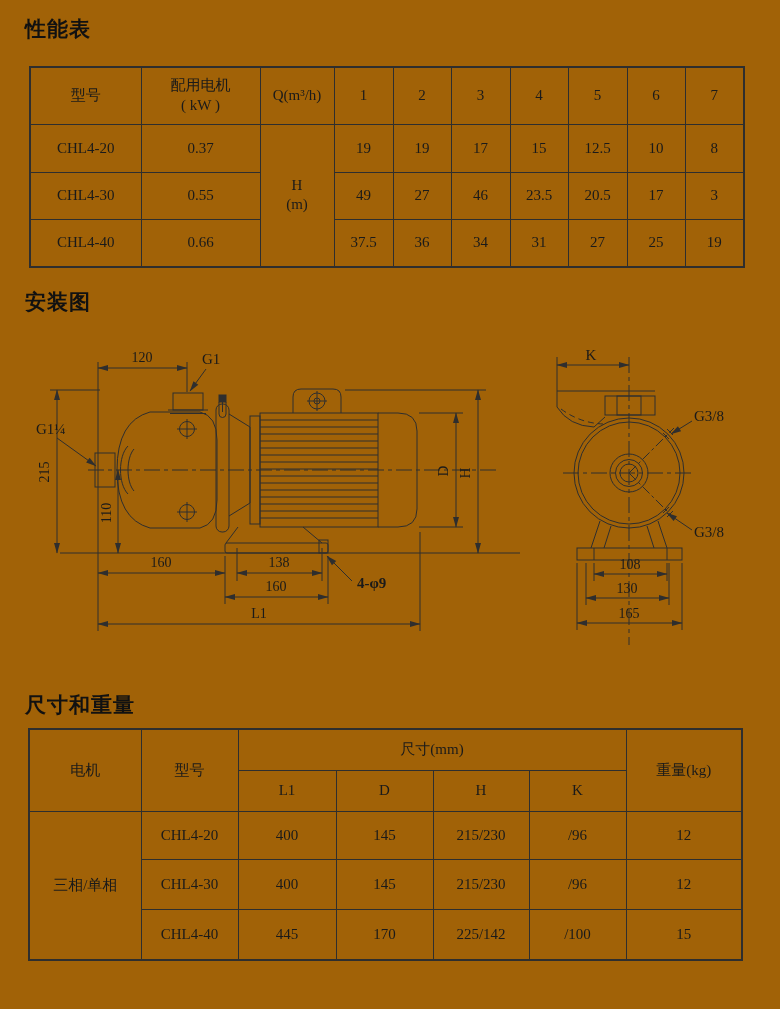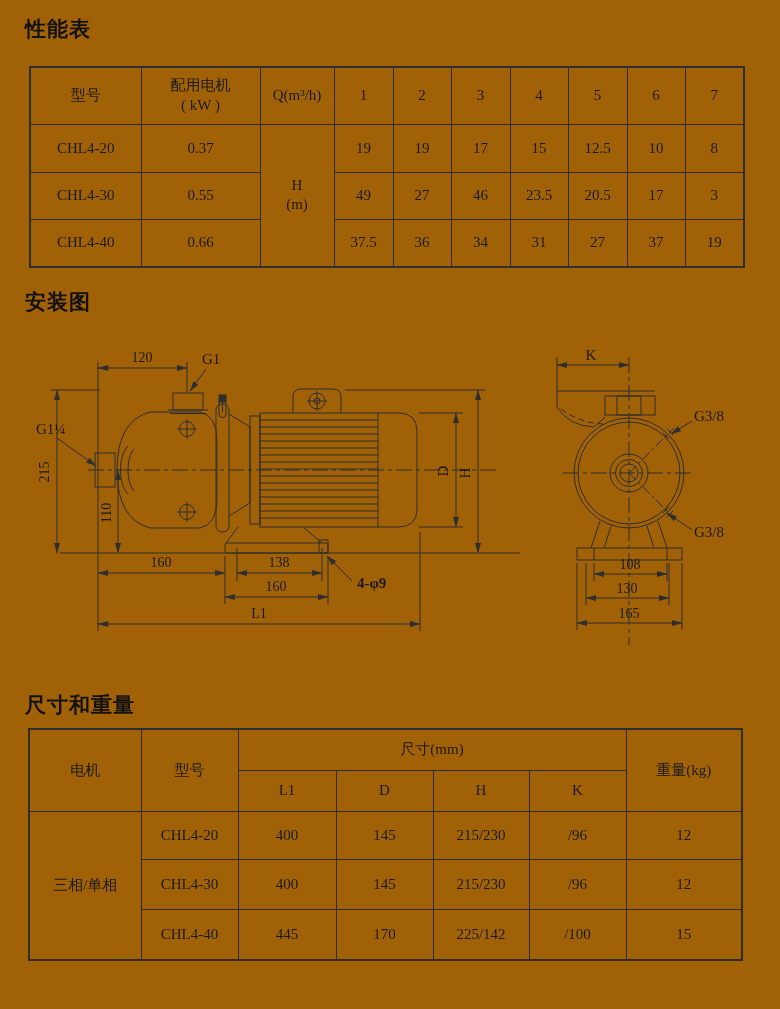--- a/index.html
+++ b/index.html
@@ -84,21 +84,21 @@
       <td>3</td>
     </tr>
     <tr style="height:48px">
       <td>CHL4-40</td>
       <td>0.66</td>
       <td>37.5</td>
       <td>36</td>
       <td>34</td>
       <td>31</td>
       <td>27</td>
-      <td>37</td>
+      <td>25</td>
       <td>19</td>
     </tr>
   </tbody>
     </table>
 
   <h2 class="sec-title" id="title-install">安装图</h2>
 
   <svg style="position:absolute;left:0;top:345px;" width="780" height="300" viewBox="0 345 780 300">
     <defs>
       <marker id="ar" viewBox="0 0 12 8" refX="11" refY="4" markerWidth="12" markerHeight="8" orient="auto-start-reverse">

